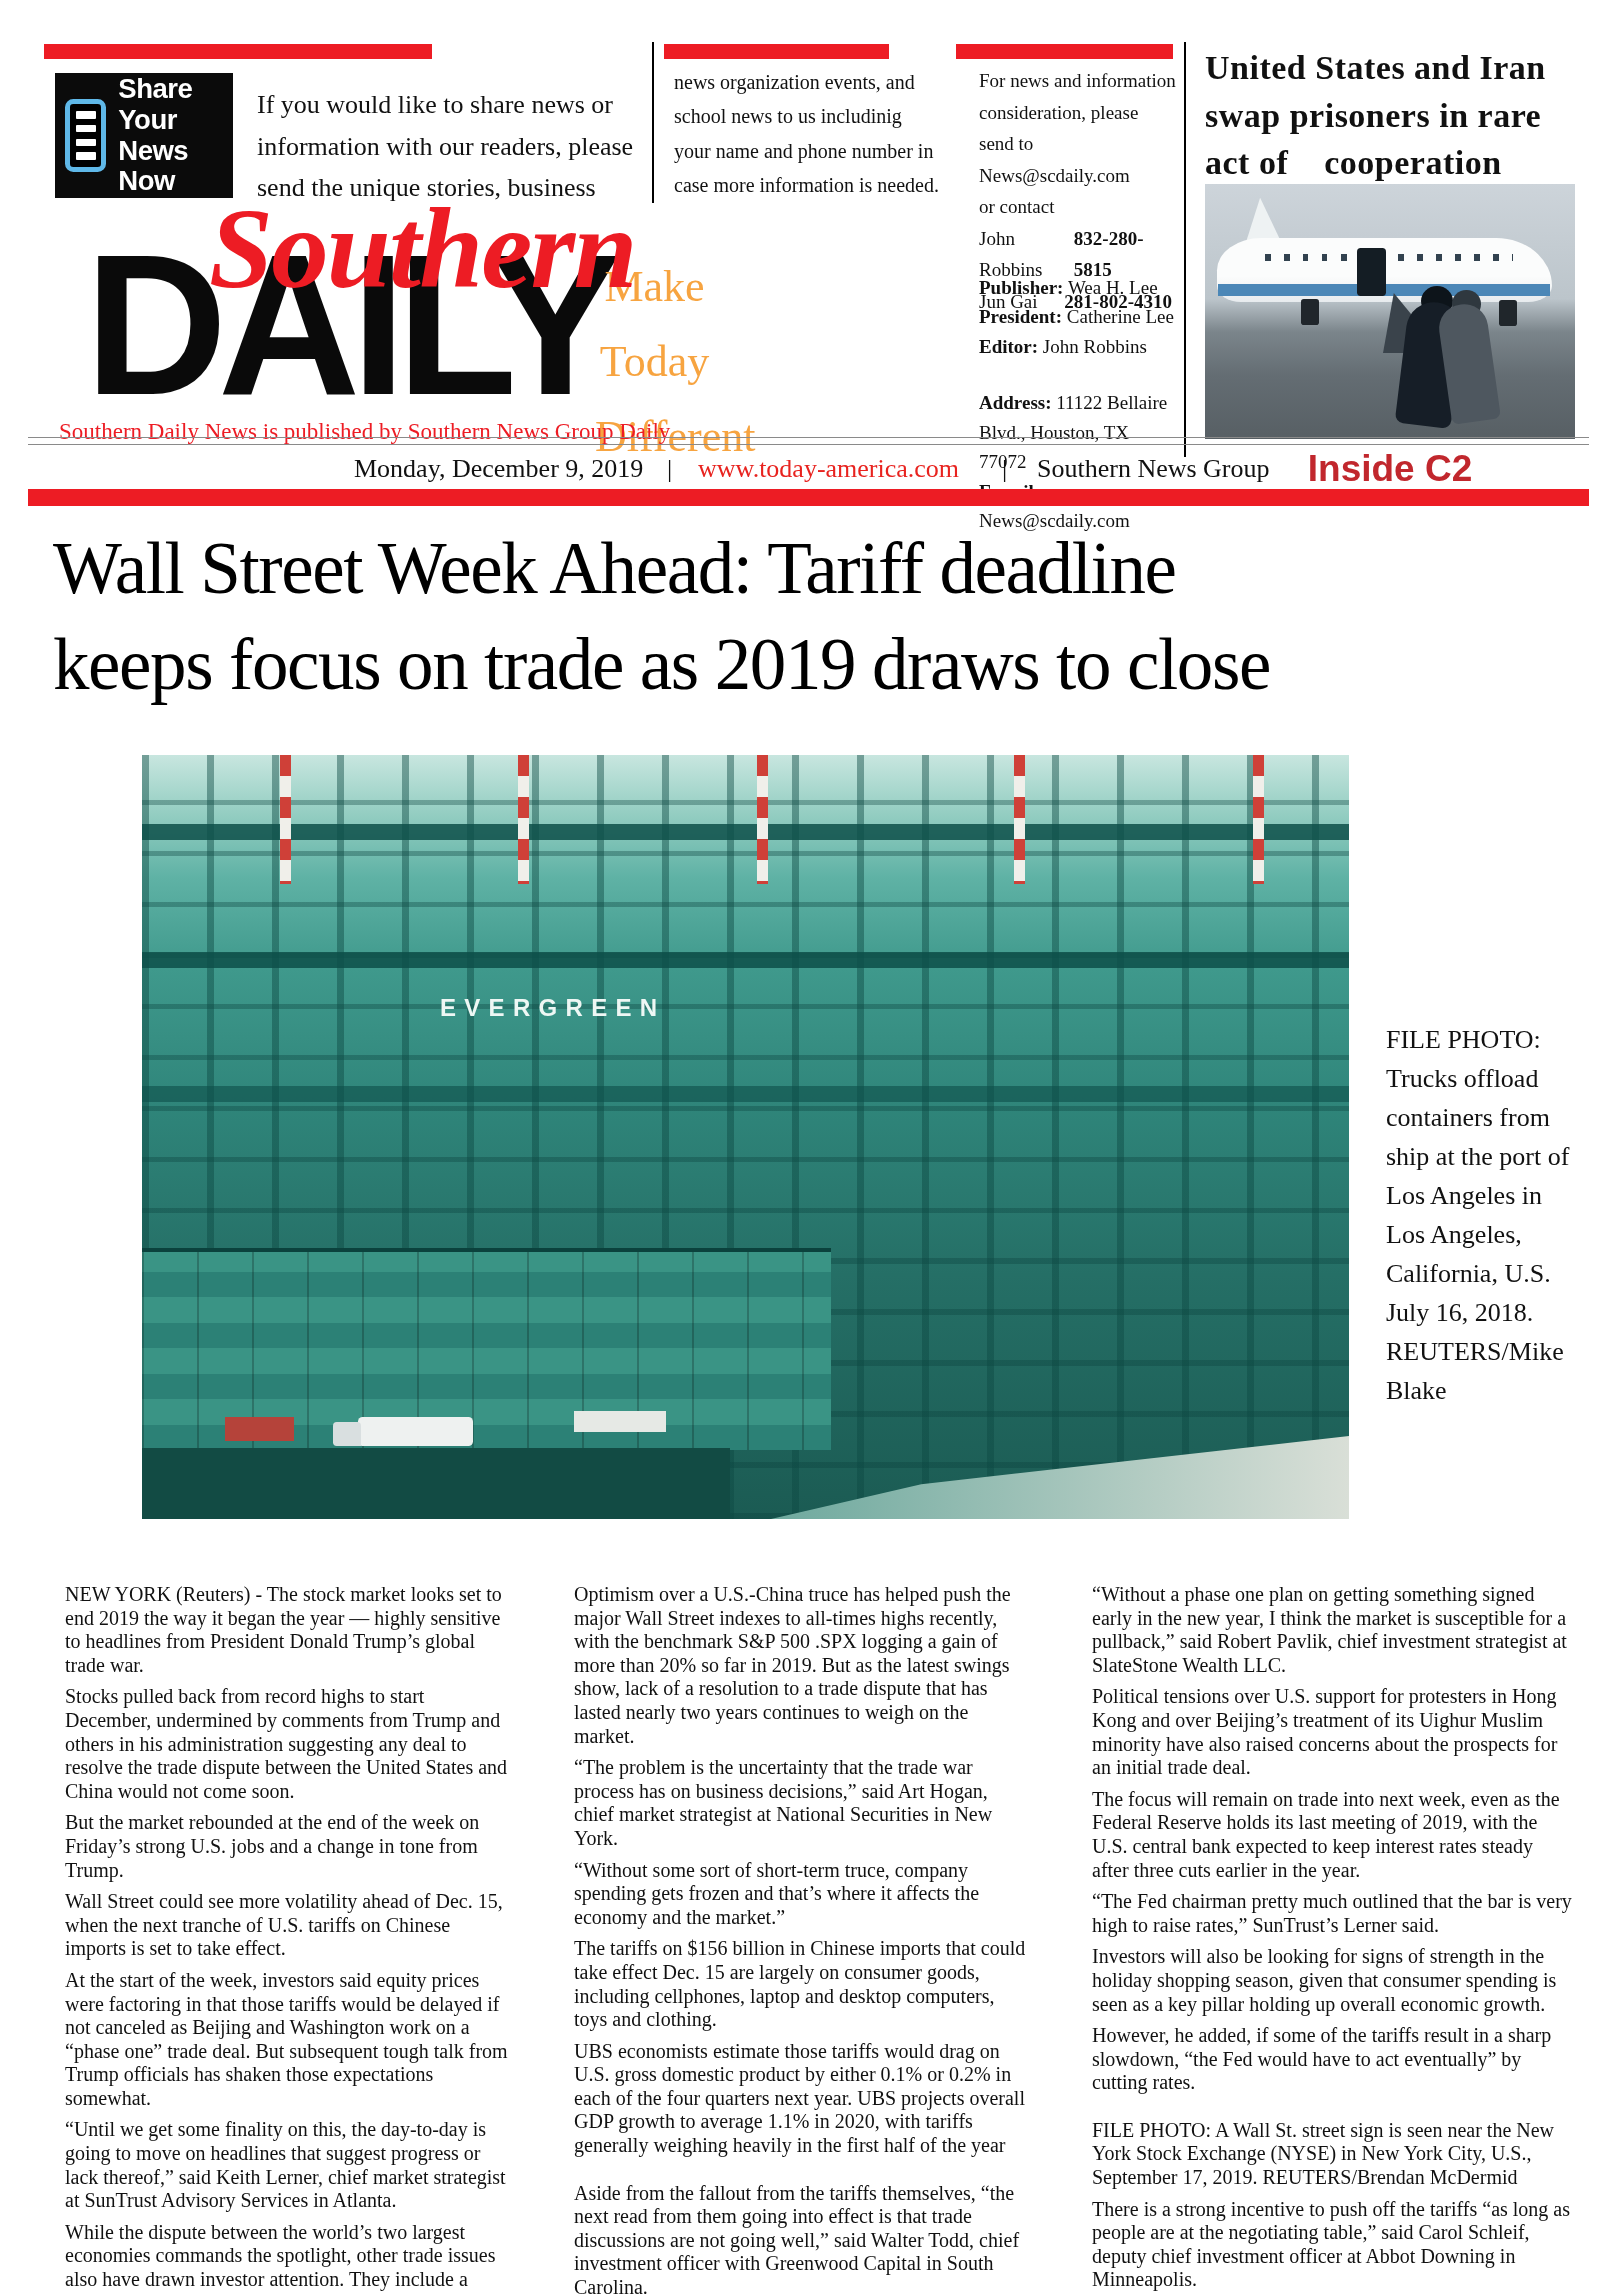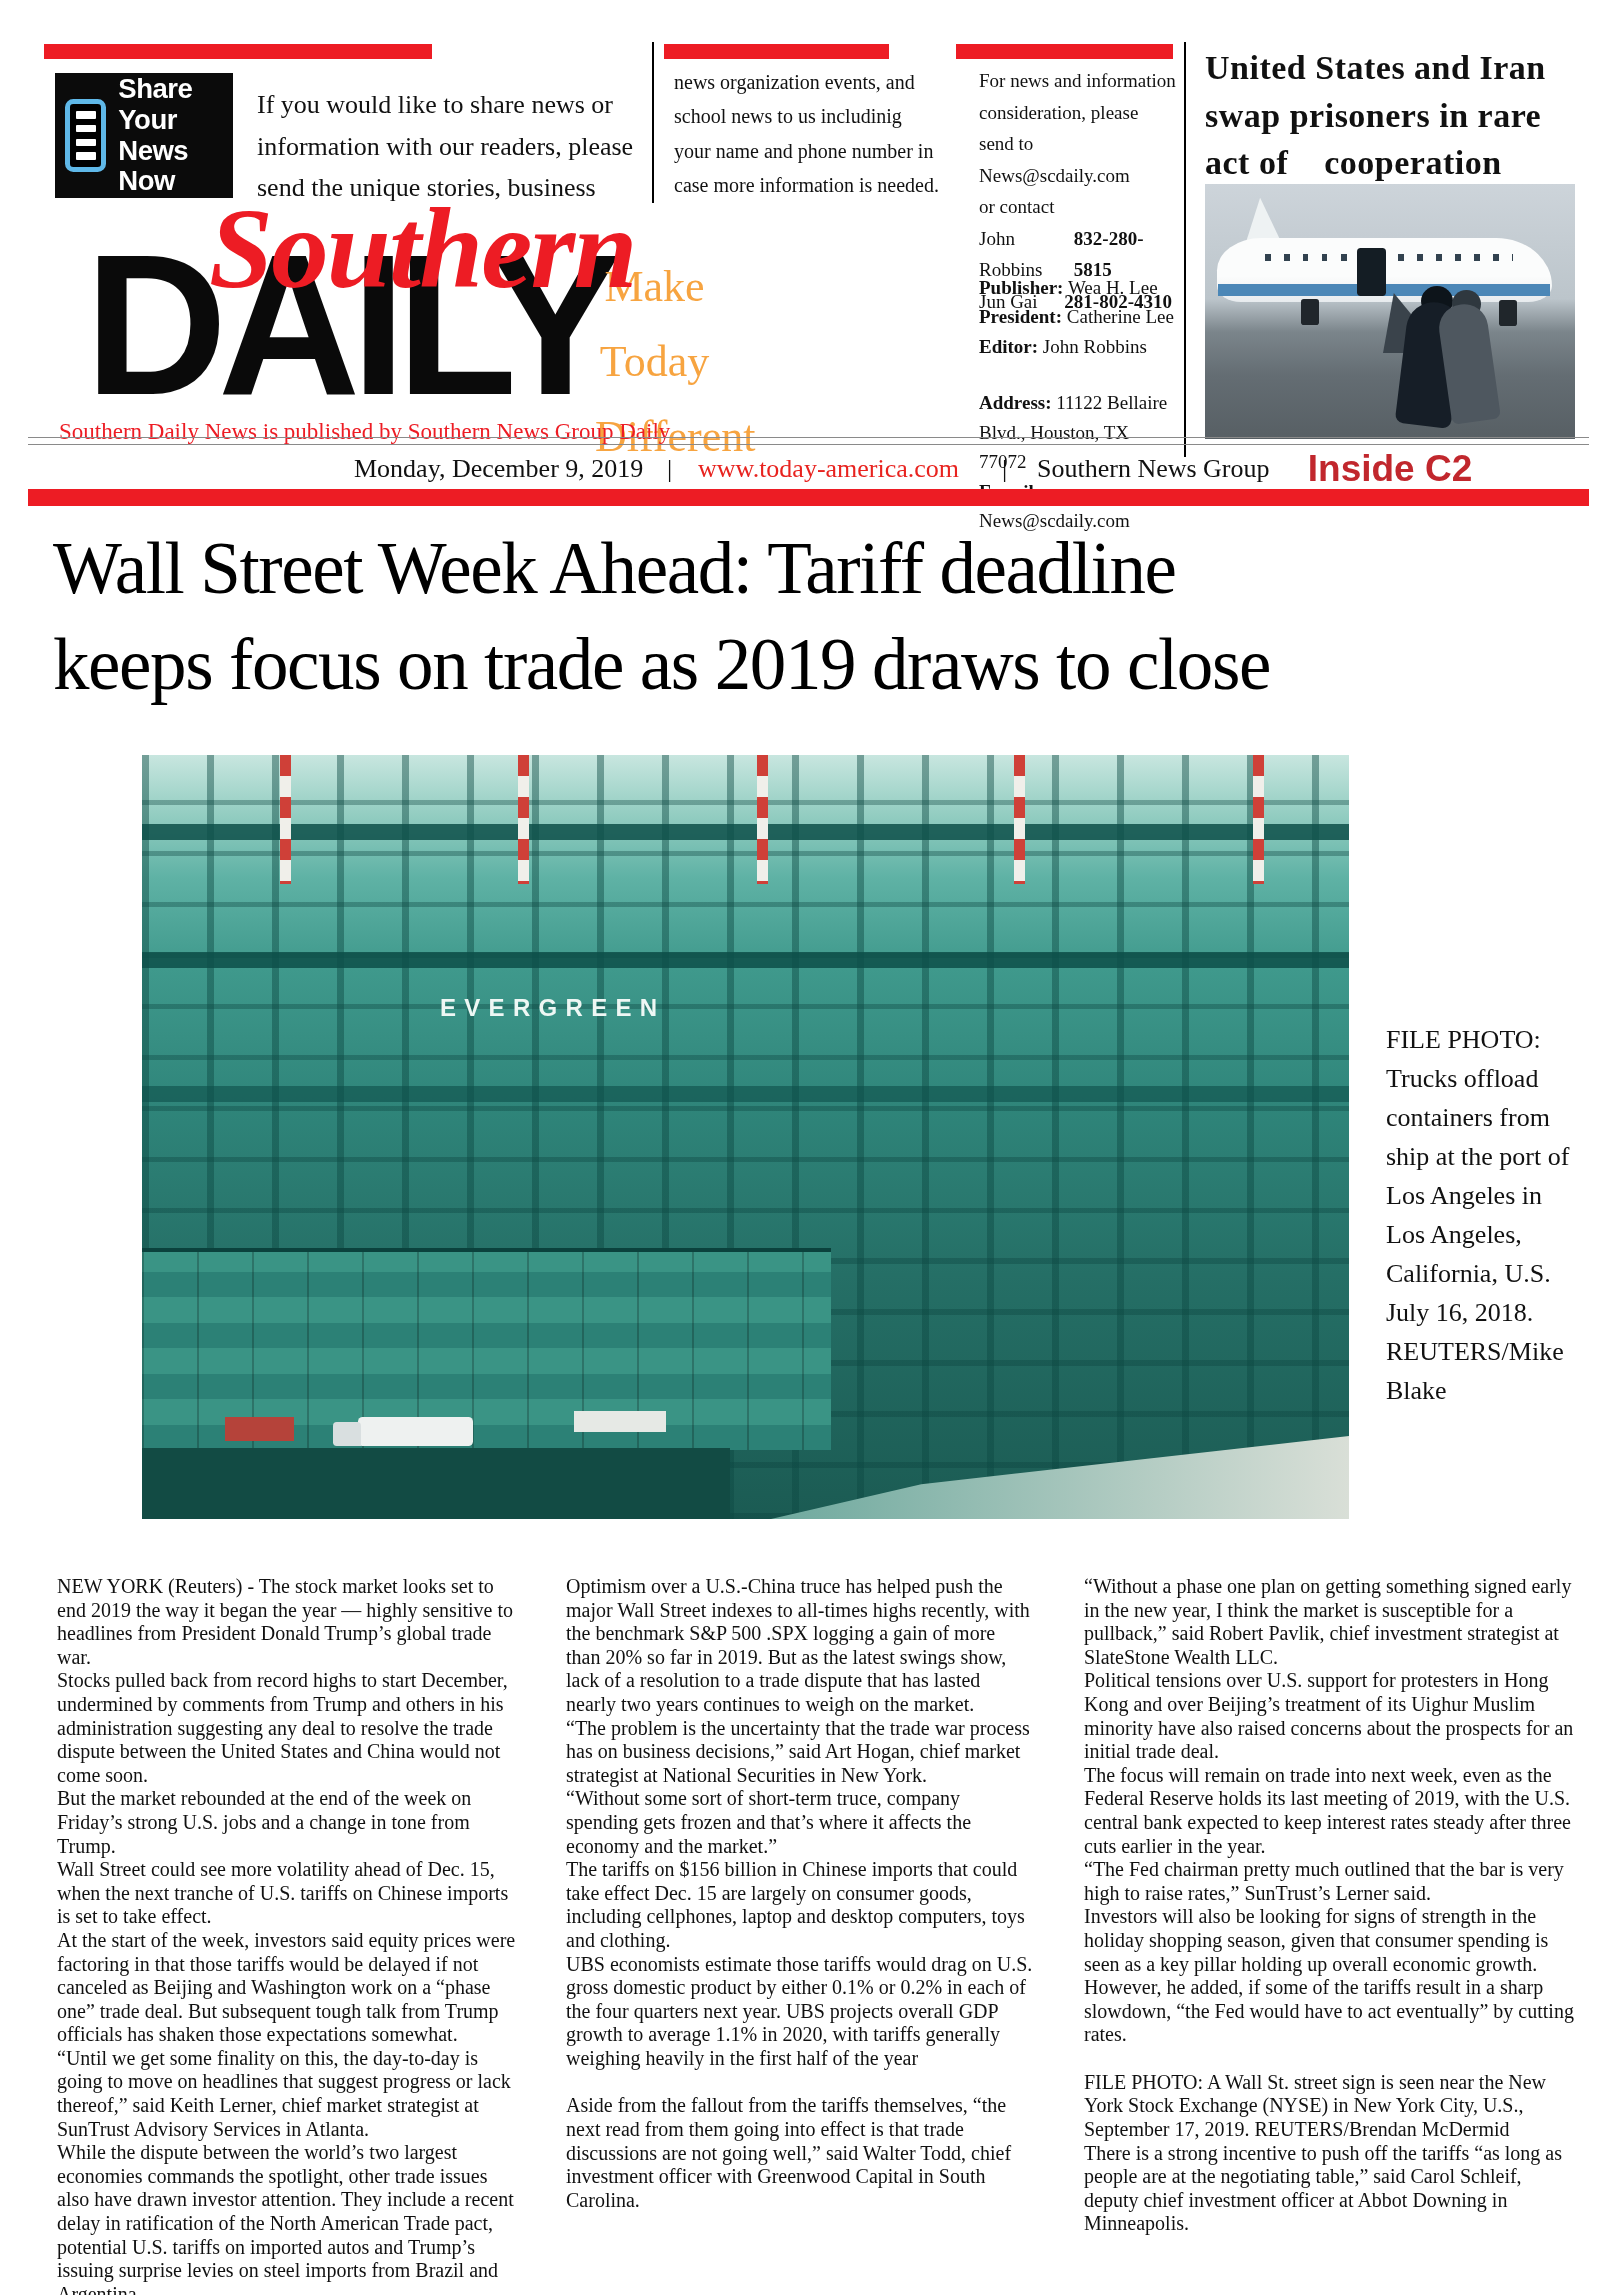--- a/index.html
+++ b/index.html
@@ -75,21 +75,21 @@
   .pp-dock{position:absolute;right:0;bottom:0;width:578px;height:83px;background:linear-gradient(90deg,#6ea99e,#d9dfd7);clip-path:polygon(0 100%,26% 58%,100% 0,100% 100%)}
   .pp-truck{position:absolute;left:216px;bottom:73px;width:115px;height:29px;background:#eef1f0;border-radius:4.6px}
   .pp-cab{position:absolute;left:-25px;bottom:0;width:27.5px;height:24px;background:#d9dfe0;border-radius:3.7px 3.7px 0 3.7px}
   .pp-acc1{position:absolute;left:83px;bottom:78px;width:69px;height:24px;background:#b5433a}
   .pp-acc2{position:absolute;left:432px;bottom:87px;width:92px;height:21px;background:#e6e9e5}
   #lead-caption{left:1386px;top:1020px;width:200px;font-size:26px;line-height:1.5}
 
   
   #article{left:57px;top:1575px;width:1536px;display:flex;gap:50px;font-size:20px;line-height:1.18}
   .col{display:block}
-  .col p{margin:0}
+  .col p{margin:8px}
   .col p.gap{margin-top:24px}
   #col1{width:459px}
   #col2{width:468px}
   #col3{width:496px}
 </style>
 </head>
 <body>
 
 <div id="page">
 

